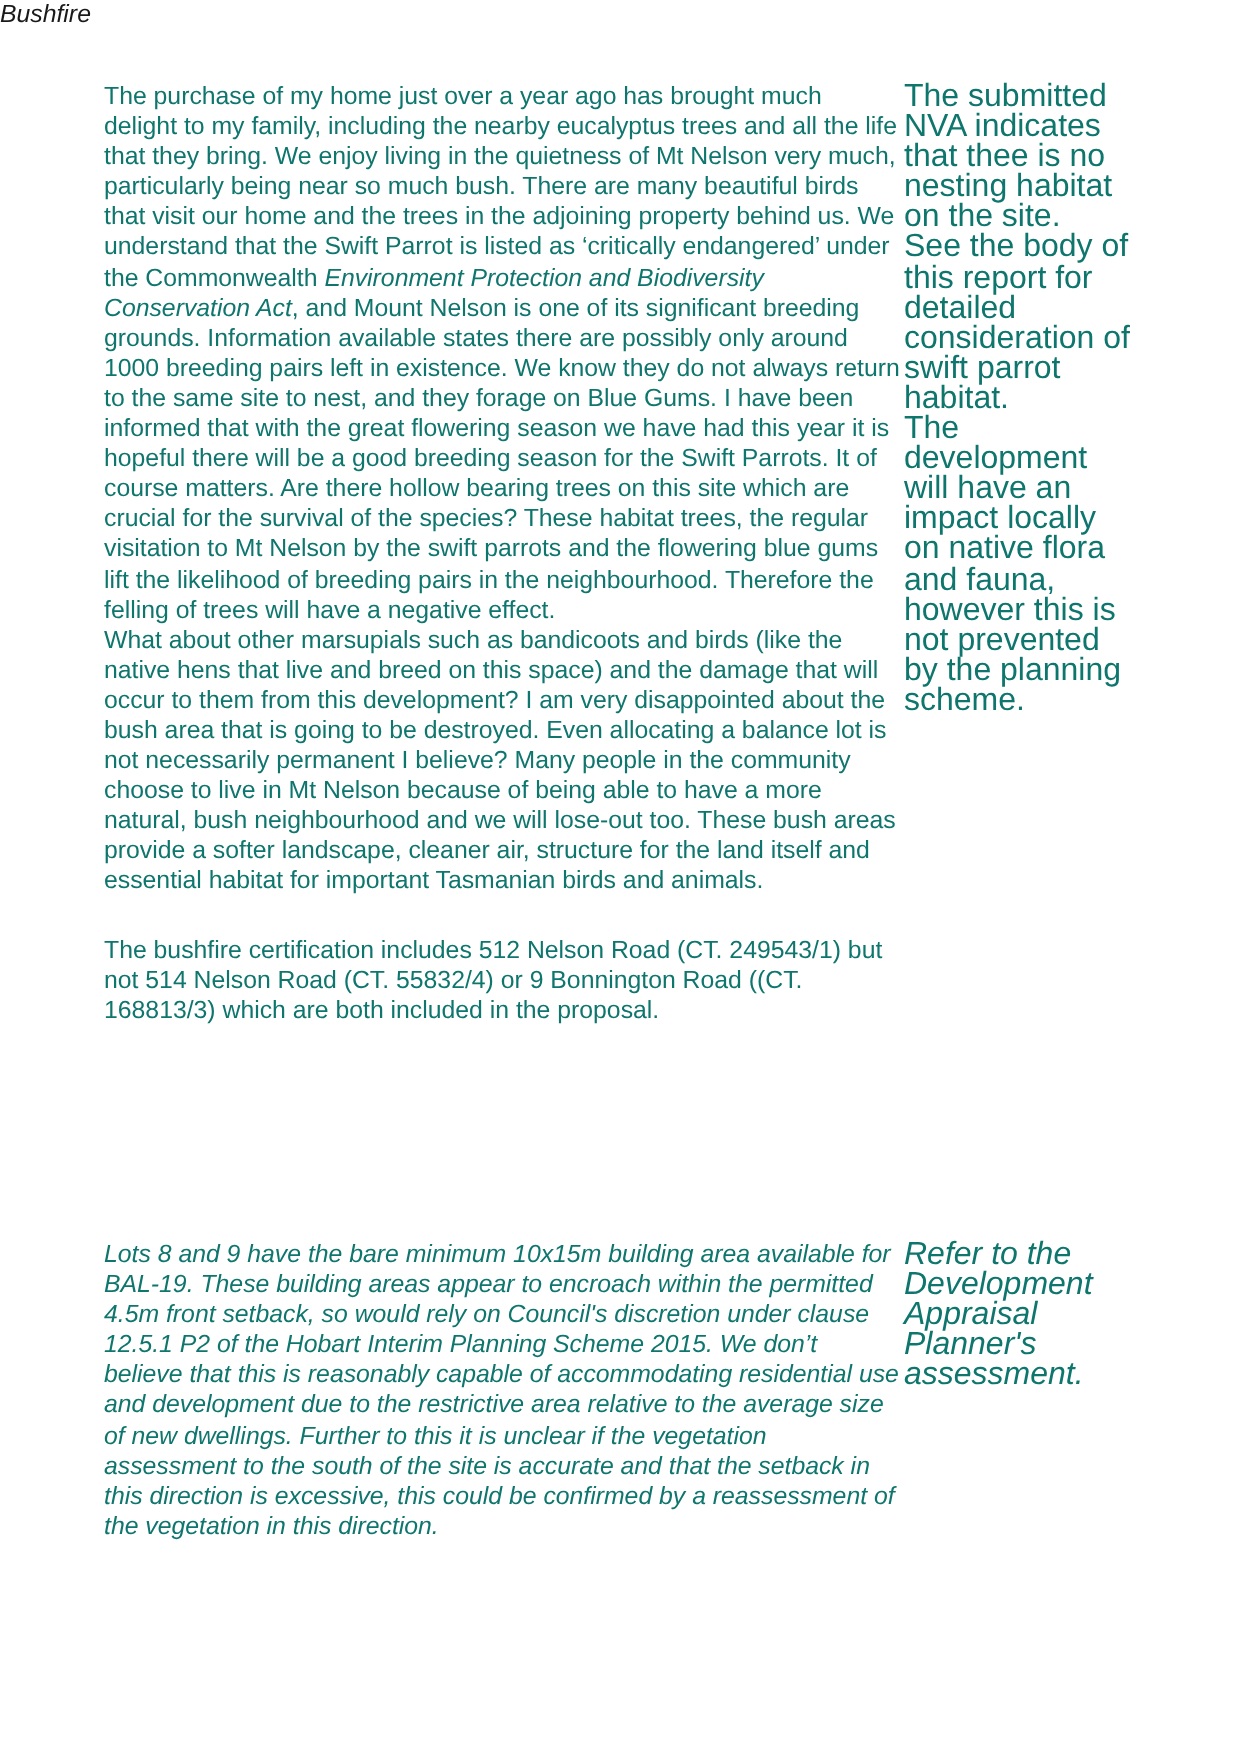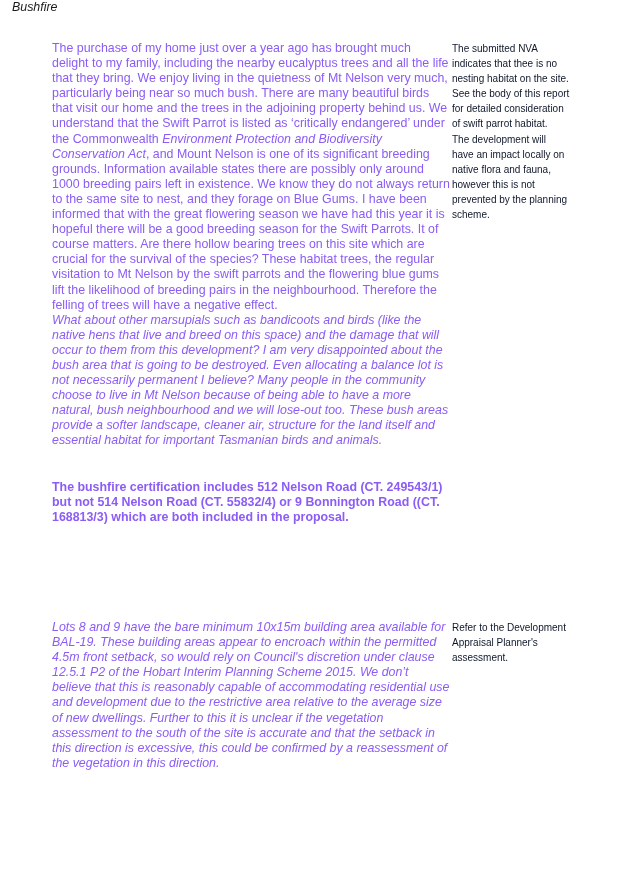--- a/index.html
+++ b/index.html
@@ -20,58 +20,56 @@
     overflow: hidden;
     box-sizing: border-box;
   }
   .col-left {
     position: absolute;
     left: 52px;
     width: 398px;
     font-size: 12.4px;
     line-height: 15.1px;
     text-align: left;
-    color: #8b5cf6;
+    color: #0f766e;
   }
   .col-right {
     position: absolute;
     left: 452px;
     width: 118px;
-    font-size: 10px;
+    font-size: 16px;
     line-height: 15.1px;
     text-align: left;
-    color: #0f172a;
+    color: #0f766e;
   }
   .para {
     margin: 0;
     text-indent: 0;
   }
   .para + .para {
     margin-top: 0;
-    font-style: italic;
   }
   .ital {
     font-style: italic;
   }
   h2.section-head {
     margin: 0;
     font-size: 12.4px;
     line-height: 15.1px;
     font-style: italic;
     font-weight: normal;
-    padding-left: 12px;
   }
   
   #block-main-left   { top: 41px; }
   #block-main-right  { top: 41px; }
   #block-bushfire-head { top: 455px; left: 52px; }
-  #block-bushfire-left { top: 480px; font-weight: bold; }
+  #block-bushfire-left { top: 468px; }
   #block-bushfire-right{ top: 480px; }
   #block-lots-left   { top: 620px; font-style: italic; }
-  #block-lots-right  { top: 620px; }
+  #block-lots-right  { top: 620px; font-style: italic; }
 </style>
 </head>
 <body>
 
 <div class="page">
 
   <div class="col-left" id="block-main-left">
     <p class="para">
       <span>The purchase of my home just over a year ago has brought much delight to my family, including the nearby eucalyptus trees and all the life that they bring. We enjoy living in the quietness of Mt Nelson very much, particularly being near so much bush.  There are many beautiful birds that visit our home and the trees in the adjoining property behind us.  We understand that the Swift Parrot is listed as ‘critically endangered’ under the Commonwealth </span><span class="ital">Environment Protection and Biodiversity Conservation Act</span><span>, and Mount Nelson is one of its significant breeding grounds. Information available states there are possibly only around 1000 breeding pairs left in existence. We know they do not always return to the same site to nest, and they forage on Blue Gums. I have been informed that with the great flowering season we have had this year it is hopeful there will be a good breeding season for the Swift Parrots. It of course matters. Are there hollow bearing trees on this site which are crucial for the survival of the species? These habitat trees, the regular visitation to Mt Nelson by the swift parrots and the flowering blue gums lift the likelihood of breeding pairs in the neighbourhood.  Therefore the felling of trees will have a negative effect.</span>
     </p>

